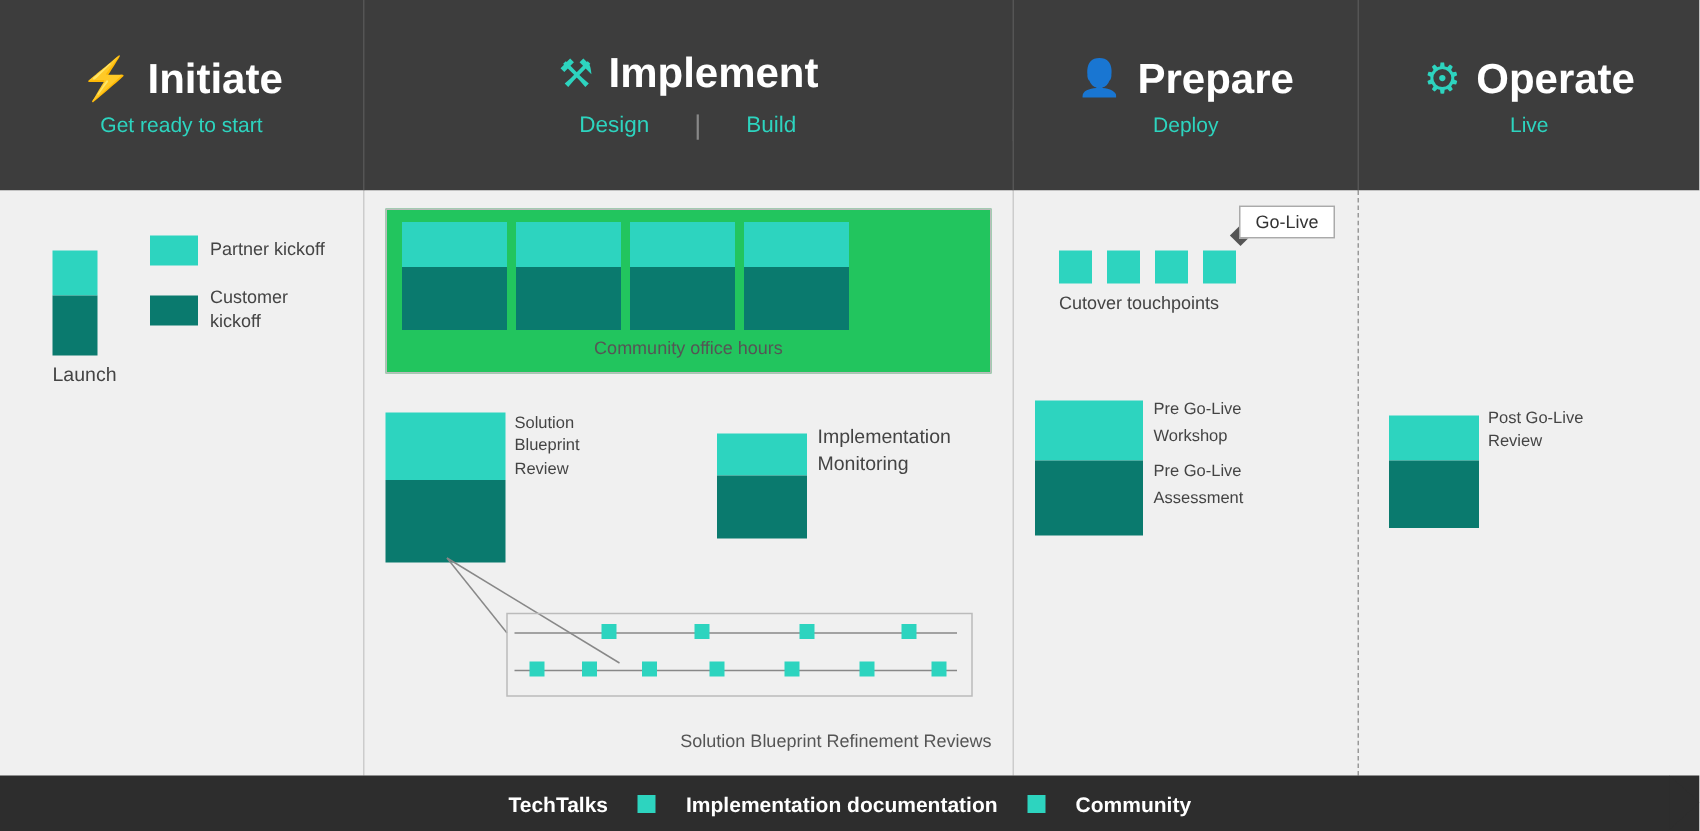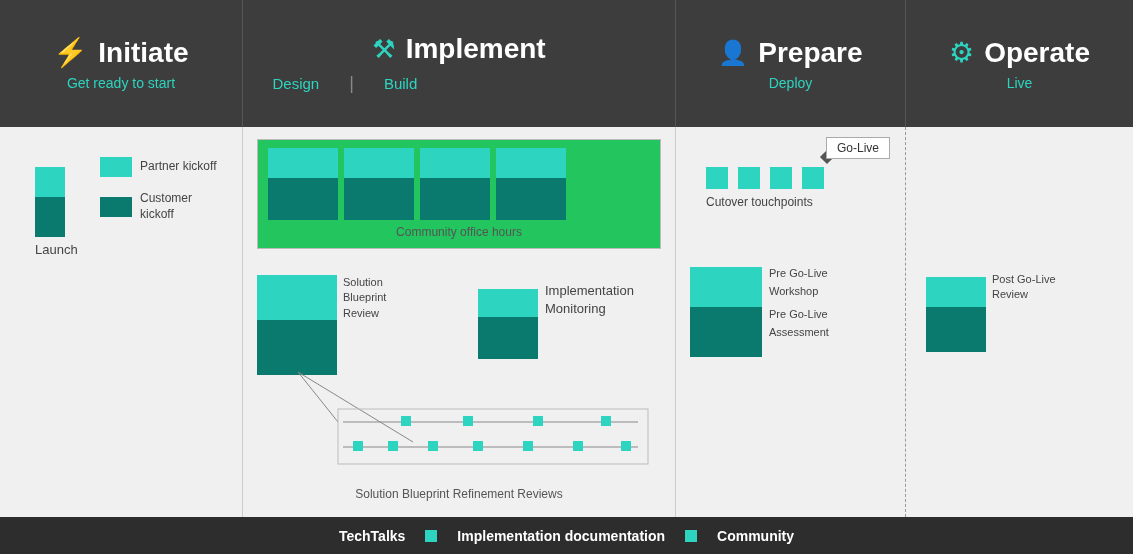--- a/index.html
+++ b/index.html
@@ -431,21 +431,21 @@
       <span class="phase-title">Initiate</span>
     </div>
     <div class="phase-subtitle">Get ready to start</div>
   </div>
 
   <div class="phase-header col-implement">
     <div class="phase-icon-title">
       <span class="phase-icon" style="font-size:26px;">⚒</span>
       <span class="phase-title">Implement</span>
     </div>
-    <div class="col-implement phase-subtabs" style="display:flex;align-items:center;gap:0;margin-top:8px;">
+    <div class="col-implement phase-subtabs" style="display:flex;align-items:center;gap:0;margin-top:8px;justify-content:center;">
       <span class="phase-subtab">Design</span>
       <span class="phase-subtab-divider">|</span>
       <span class="phase-subtab">Build</span>
     </div>
   </div>
 
   <div class="phase-header col-prepare">
     <div class="phase-icon-title">
       <span class="phase-icon" style="font-size:24px;">👤</span>
       <span class="phase-title">Prepare</span>
@@ -540,21 +540,21 @@
       <rect x="145" y="74" width="10" height="10" fill="#2dd4bf"></rect>
       <rect x="185" y="74" width="10" height="10" fill="#2dd4bf"></rect>
       <rect x="230" y="74" width="10" height="10" fill="#2dd4bf"></rect>
       <rect x="280" y="74" width="10" height="10" fill="#2dd4bf"></rect>
       <rect x="330" y="74" width="10" height="10" fill="#2dd4bf"></rect>
       <rect x="378" y="74" width="10" height="10" fill="#2dd4bf"></rect>
 
       <rect x="95" y="42" width="310" height="55" fill="none" stroke="#bbb" stroke-width="1"></rect>
     </svg>
 
-    <div style="position:absolute; top:360px; left:14px; right:14px; text-align:center; font-size:12px; color:#555;">Solution Blueprint Refinement Reviews</div>
+    <div style="position:absolute; top:360px; left:14px; right:14px; text-align:right; font-size:12px; color:#555;">Solution Blueprint Refinement Reviews</div>
 
   </div>
 
   <div class="content-col content-col-prepare" style="position:relative;">
 
     <div class="golive-diamond"></div>
     <div class="golive-line"></div>
     <div class="golive-callout">
       <span>Go-Live</span>
     </div>

